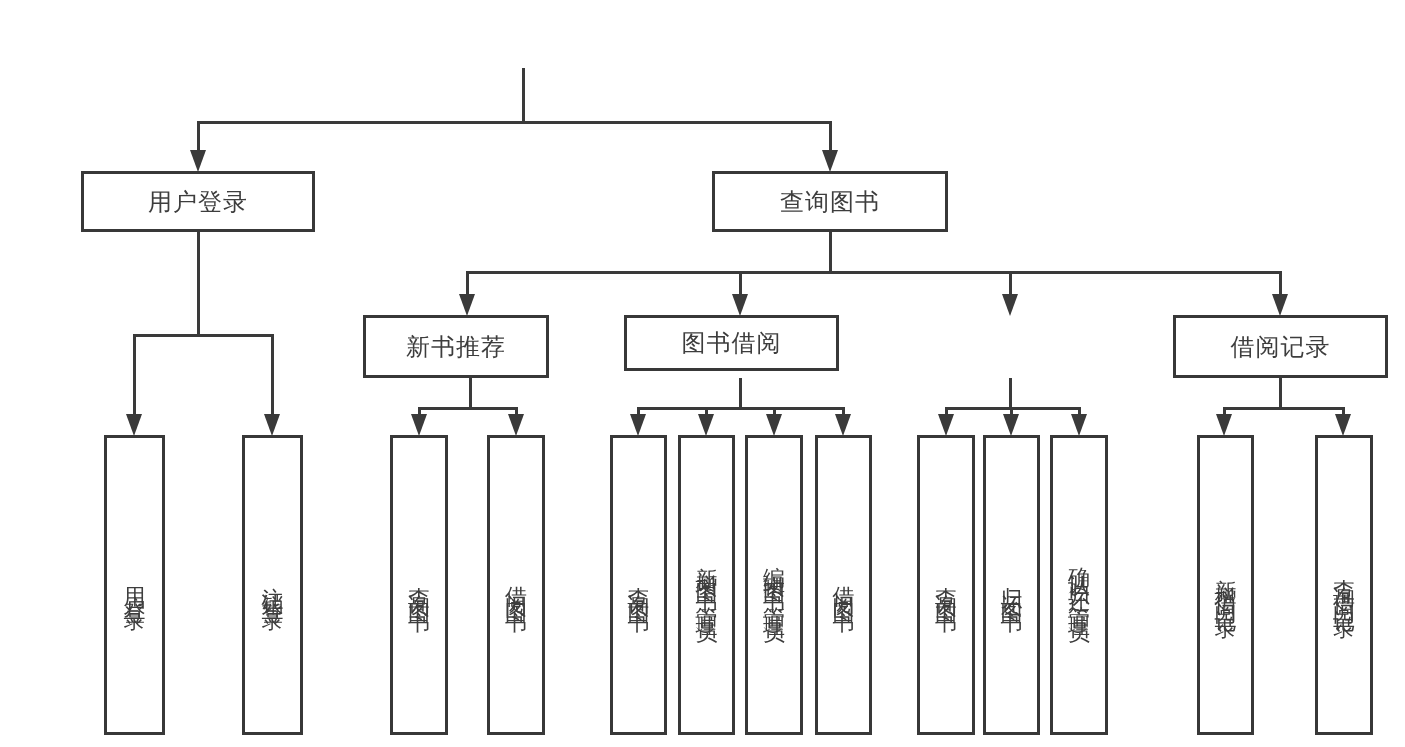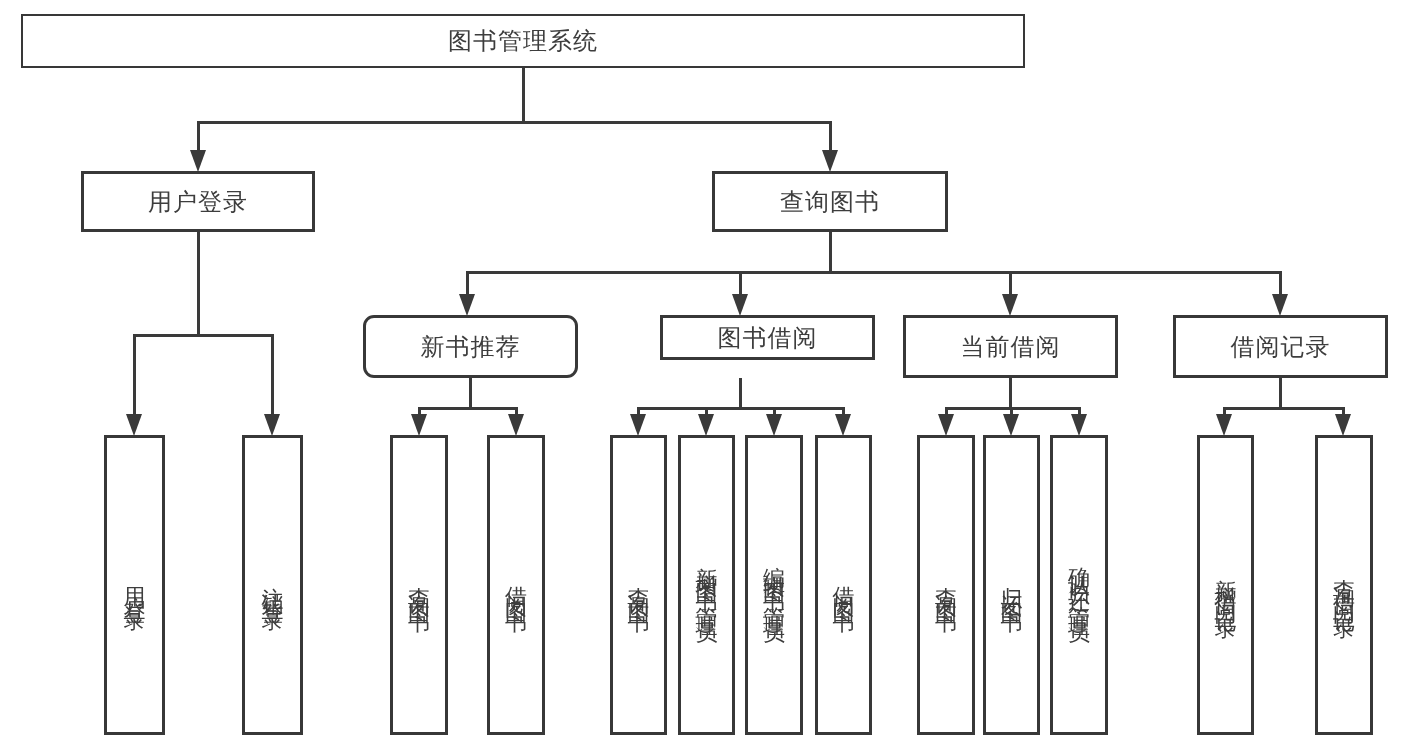--- a/index.html
+++ b/index.html
@@ -52,21 +52,20 @@
     color:#c3c3c3;
     z-index:3;
     letter-spacing:1px;
   }
 </style>
 </head>
 <body>
 
 <div id="canvas">
 
-  <div class="hbox root" style="left:21px;top:14px;width:1004px;height:54px;">图书管理系统</div>
 
   <div class="line-v" style="left:522px;top:68px;height:55px;"></div>
   <div class="line-h" style="left:197px;top:121px;width:635px;"></div>
   <div class="line-v" style="left:197px;top:121px;height:32px;"></div>
   <div class="arrow" style="left:190px;top:150px;"></div>
   <div class="line-v" style="left:829px;top:121px;height:32px;"></div>
   <div class="arrow" style="left:822px;top:150px;"></div>
 
   <div class="hbox" style="left:81px;top:171px;width:234px;height:61px;">用户登录</div>
   <div class="hbox" style="left:712px;top:171px;width:236px;height:61px;">查询图书</div>
@@ -82,23 +81,22 @@
   <div class="line-h" style="left:466px;top:271px;width:816px;"></div>
   <div class="line-v" style="left:466px;top:271px;height:24px;"></div>
   <div class="arrow" style="left:459px;top:294px;"></div>
   <div class="line-v" style="left:739px;top:271px;height:24px;"></div>
   <div class="arrow" style="left:732px;top:294px;"></div>
   <div class="line-v" style="left:1009px;top:271px;height:24px;"></div>
   <div class="arrow" style="left:1002px;top:294px;"></div>
   <div class="line-v" style="left:1279px;top:271px;height:24px;"></div>
   <div class="arrow" style="left:1272px;top:294px;"></div>
 
-  <div class="hbox" style="left:363px;top:315px;width:215px;height:63px;border-radius:11px;">新书推荐</div>
-  <div class="hbox" style="left:660px;top:315px;width:215px;height:45px;">图书借阅</div>
-  <div class="hbox" style="left:903px;top:315px;width:215px;height:63px;">当前借阅</div>
+  <div class="hbox" style="left:363px;top:315px;width:186px;height:63px;">新书推荐</div>
+  <div class="hbox" style="left:624px;top:315px;width:215px;height:56px;">图书借阅</div>
   <div class="hbox" style="left:1173px;top:315px;width:215px;height:63px;">借阅记录</div>
 
   <div class="line-v" style="left:469px;top:378px;height:31px;"></div>
   <div class="line-h" style="left:418px;top:407px;width:100px;"></div>
   <div class="line-v" style="left:418px;top:407px;height:12px;"></div>
   <div class="arrow" style="left:411px;top:414px;"></div>
   <div class="line-v" style="left:515px;top:407px;height:12px;"></div>
   <div class="arrow" style="left:508px;top:414px;"></div>
 
   <div class="line-v" style="left:739px;top:378px;height:31px;"></div>

